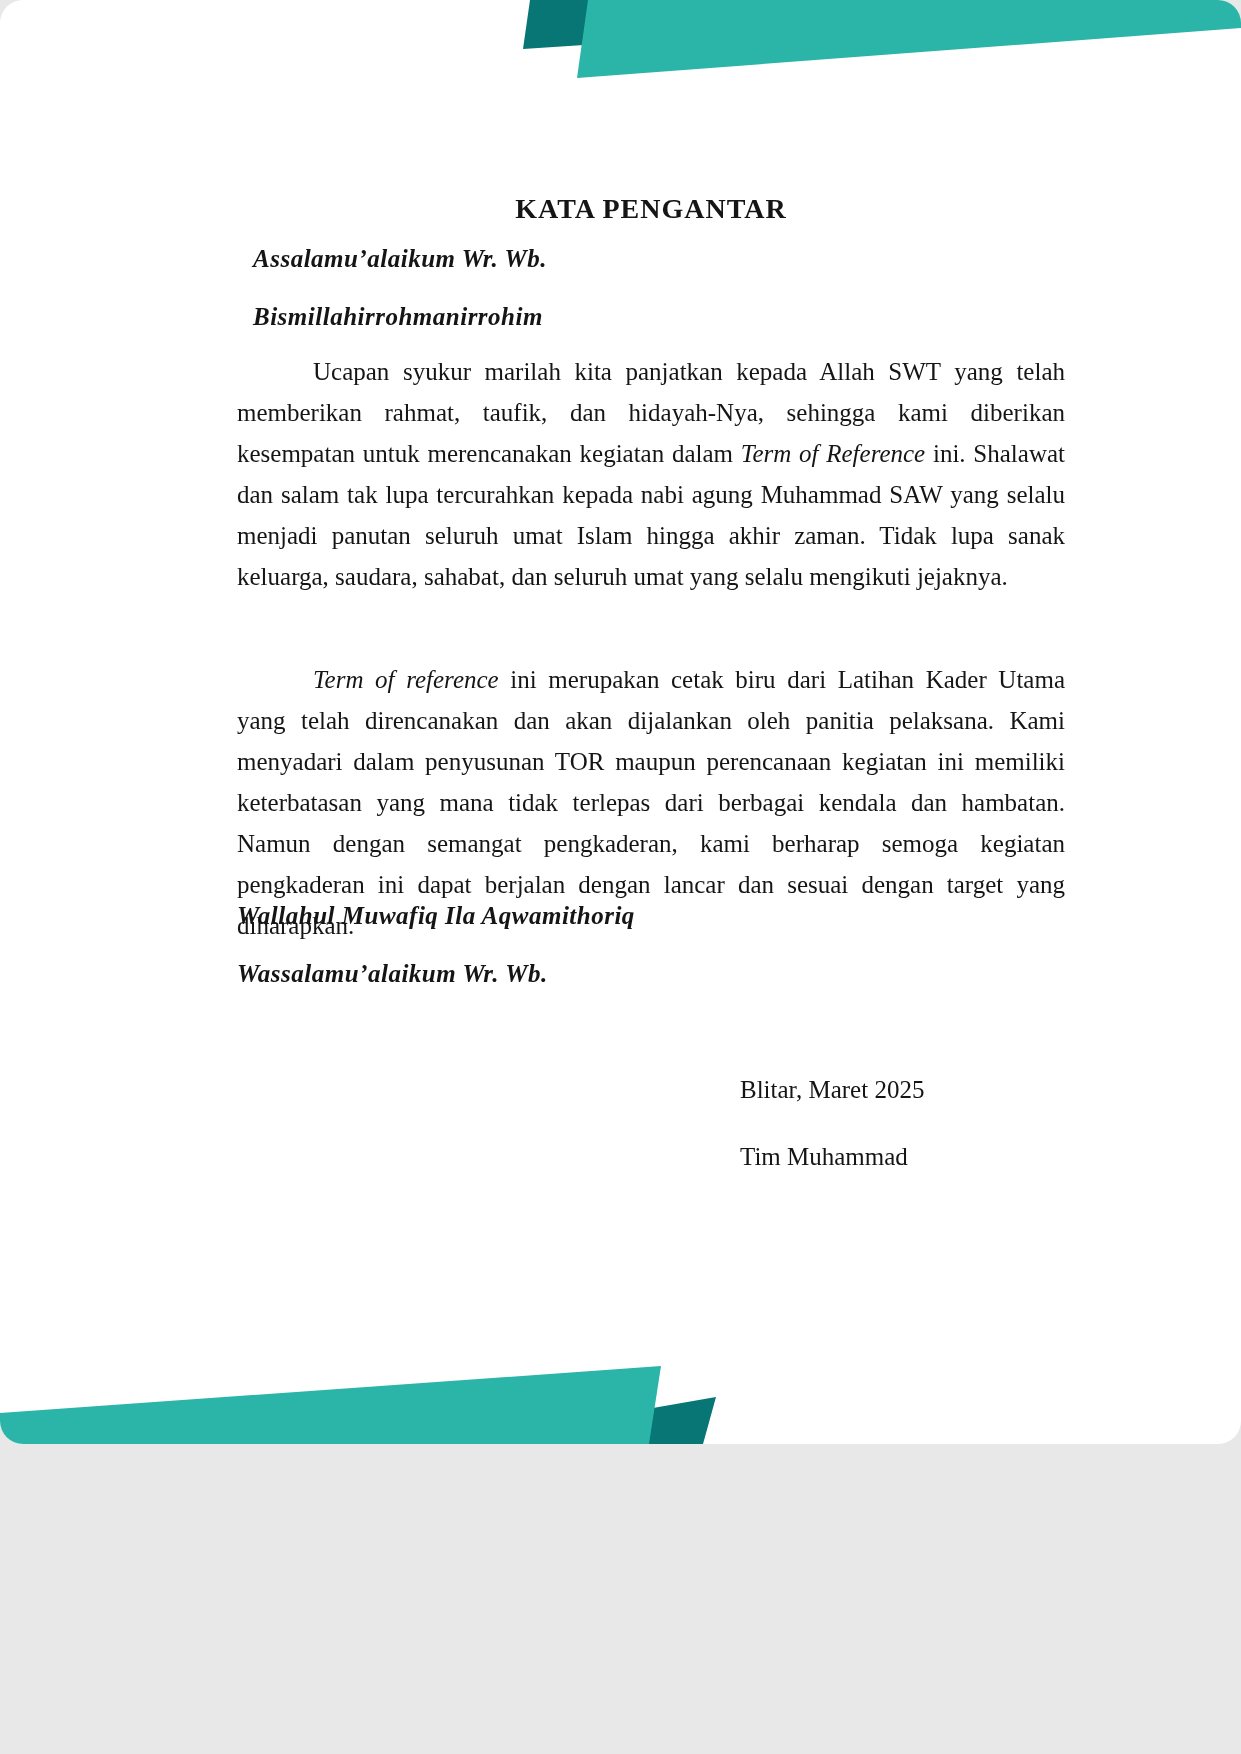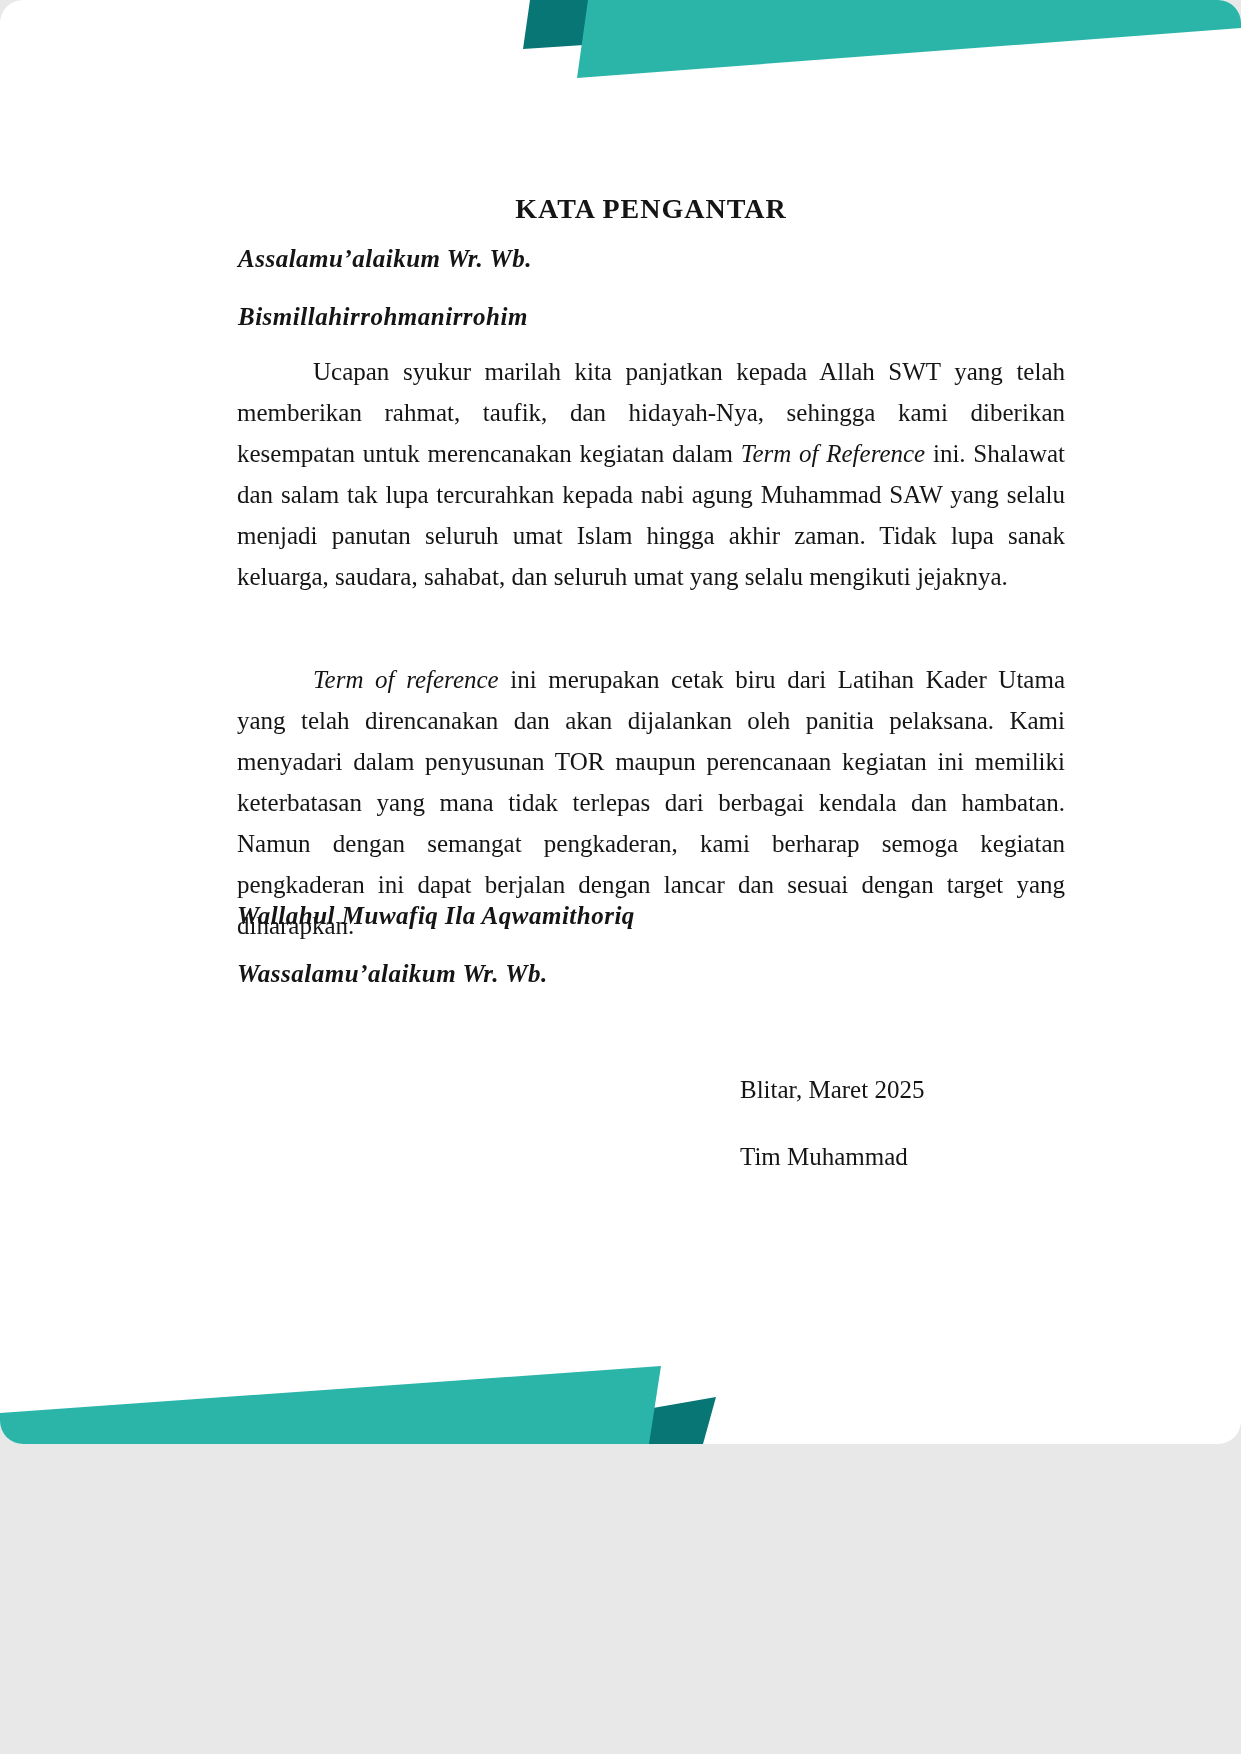--- a/index.html
+++ b/index.html
@@ -17,21 +17,21 @@
   .deco-top { top:0; }
   .deco-bottom { bottom:0; }
 
   .content { position:absolute; left:237px; top:0; width:828px; }
 
   .doc-title {
     position:absolute; top:193px; left:0; width:100%;
     text-align:center; font-size:28px; font-weight:bold; letter-spacing:1px;
     margin:0;
   }
-  .greet { position:absolute; left:1px; font-size:25px; font-weight:bold; font-style:italic; letter-spacing:0.5px; }
+  .greet { position:absolute; left:16px; font-size:25px; font-weight:bold; font-style:italic; letter-spacing:0.5px; }
   .greet-1 { top:245px; }
   .greet-2 { top:303px; }
 
   .para {
     position:absolute; left:0; width:828px; margin:0;
     font-size:25px; line-height:41px;
     text-align:justify; text-indent:76px;
   }
   .para-1 { top:351px; }
   .para-2 { top:659px; }

